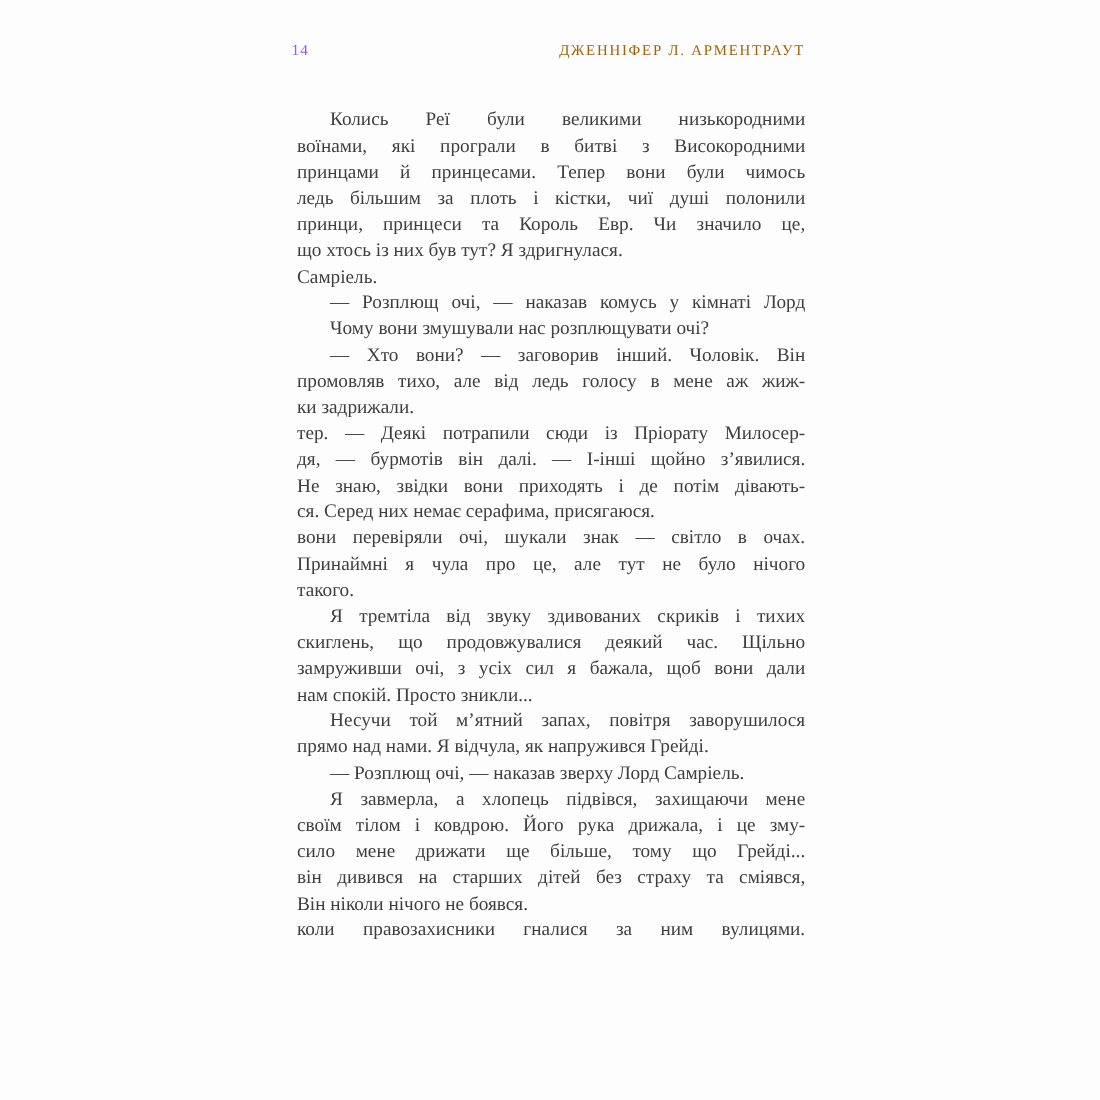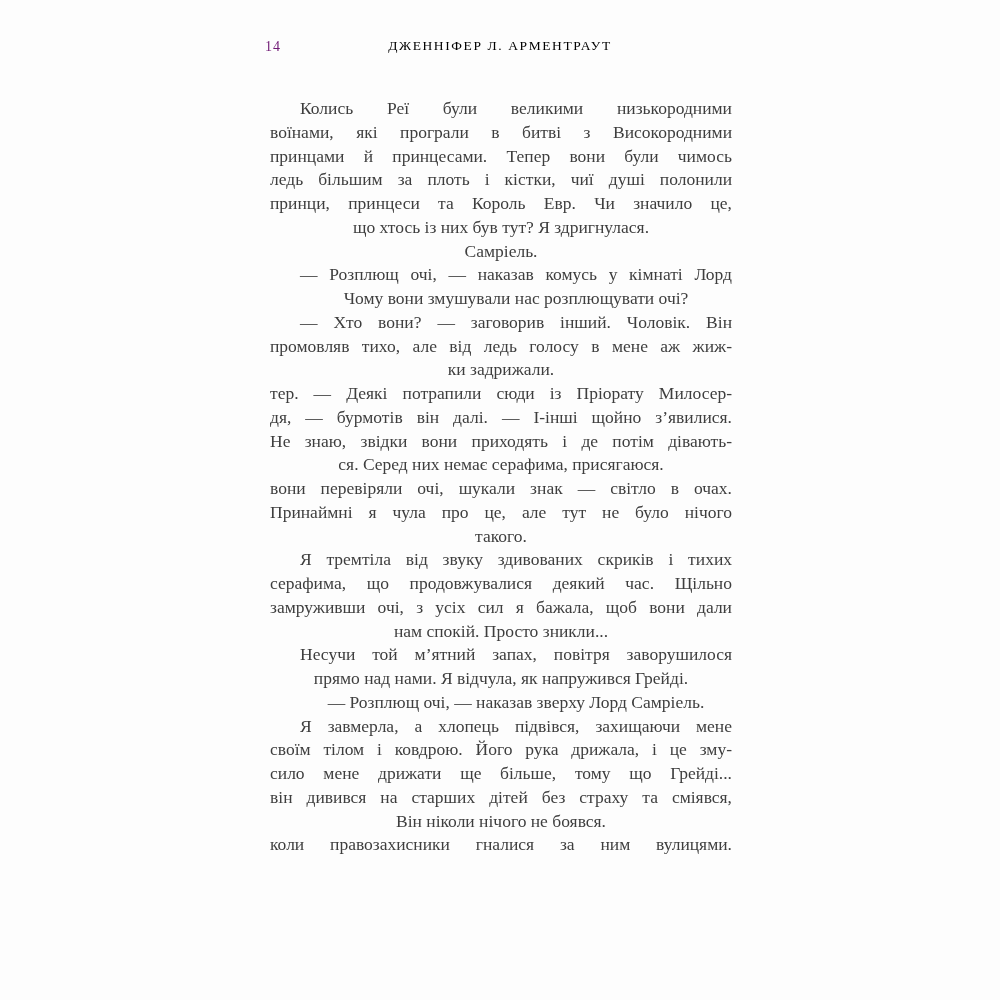--- a/index.html
+++ b/index.html
@@ -22,45 +22,45 @@
     left: 268px;
     width: 464px;
     height: 20px;
   }
   .pagenum {
     position: absolute;
     left: -3px;
     top: 3px;
     font-size: 14px;
     letter-spacing: 1px;
-    color: #701a75;
+    color: #8b5cf6;
     text-align: center;
   }
   .running-title {
     position: absolute;
     left: 0;
     right: 0;
     top: 2px;
-    text-align: center;
+    text-align: right;
     font-size: 13.5px;
     letter-spacing: 1.6px;
-    color: #000000;
+    color: #a16207;
     white-space: nowrap;
   }
   .text-block {
     position: absolute;
     top: 97px;
     left: 270px;
     width: 462px;
   }
   .line {
     height: 23.75px;
     line-height: 23.75px;
     font-size: 17.5px;
-    text-align: center;
+    text-align: left;
     white-space: nowrap;
     color: #3e3e3e;
   }
   .line.just {
     white-space: normal;
     text-align: justify;
     text-align-last: justify;
     text-justify: inter-word;
   }
   .line.indent {
@@ -93,21 +93,21 @@
       <div class="line just">промовляв тихо, але від ледь голосу в мене аж жиж-</div>
       <div class="line">ки задрижали.</div>
       <div class="line just">тер. — Деякі потрапили сюди із Пріорату Милосер-</div>
       <div class="line just">дя, — бурмотів він далі. — І-інші щойно з’явилися.</div>
       <div class="line just">Не знаю, звідки вони приходять і де потім дівають-</div>
       <div class="line">ся. Серед них немає серафима, присягаюся.</div>
       <div class="line just">вони перевіряли очі, шукали знак — світло в очах.</div>
       <div class="line just">Принаймні я чула про це, але тут не було нічого</div>
       <div class="line">такого.</div>
       <div class="line indent just">Я тремтіла від звуку здивованих скриків і тихих</div>
-      <div class="line just">серафима, що продовжувалися деякий час. Щільно</div>
+      <div class="line just">скиглень, що продовжувалися деякий час. Щільно</div>
       <div class="line just">замруживши очі, з усіх сил я бажала, щоб вони дали</div>
       <div class="line">нам спокій. Просто зникли...</div>
       <div class="line indent just">Несучи той м’ятний запах, повітря заворушилося</div>
       <div class="line">прямо над нами. Я відчула, як напружився Грейді.</div>
       <div class="line indent">— Розплющ очі, — наказав зверху Лорд Самріель.</div>
       <div class="line indent just">Я завмерла, а хлопець підвівся, захищаючи мене</div>
       <div class="line just">своїм тілом і ковдрою. Його рука дрижала, і це зму-</div>
       <div class="line just">сило мене дрижати ще більше, тому що Грейді...</div>
       <div class="line just">він дивився на старших дітей без страху та сміявся,</div>
       <div class="line">Він ніколи нічого не боявся.</div>

